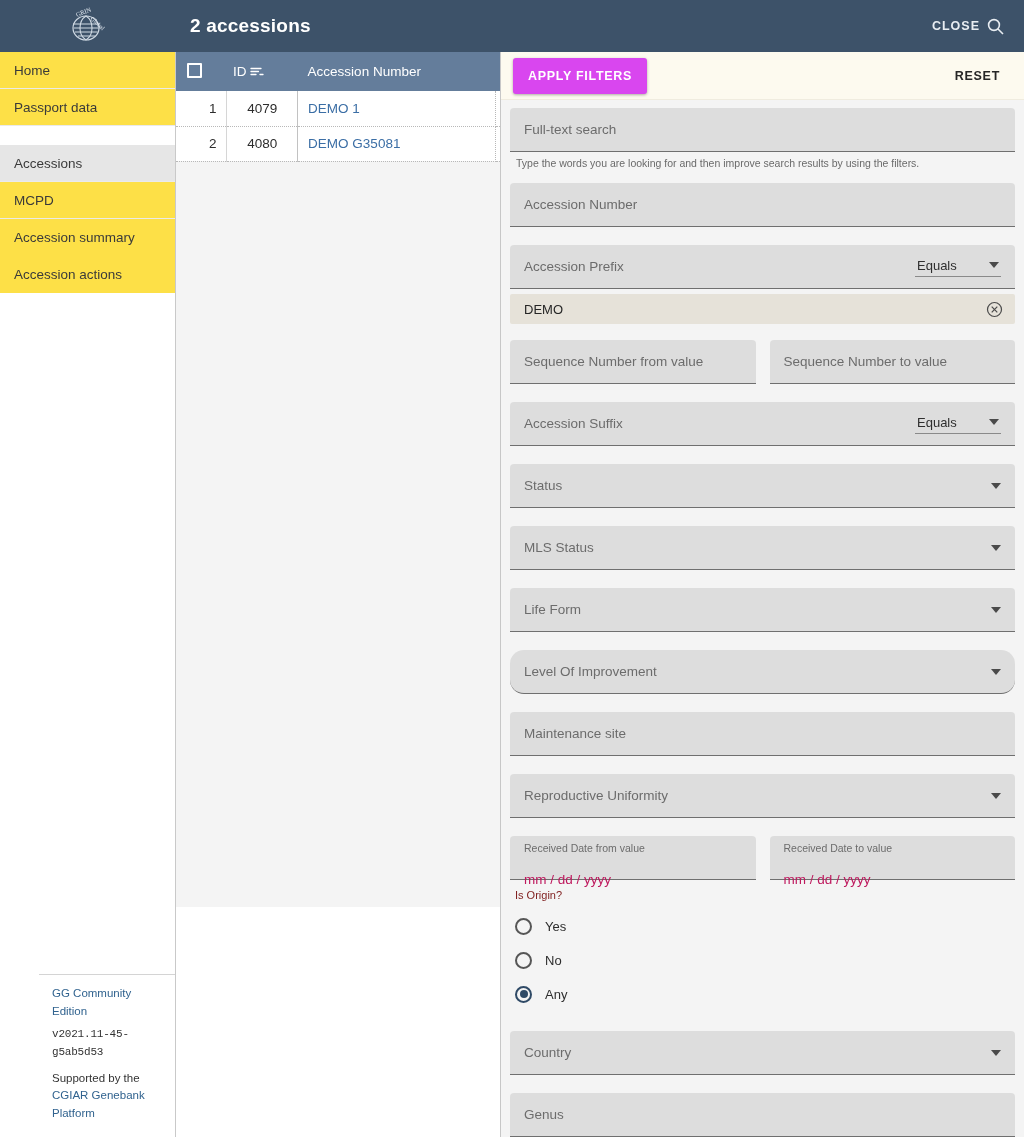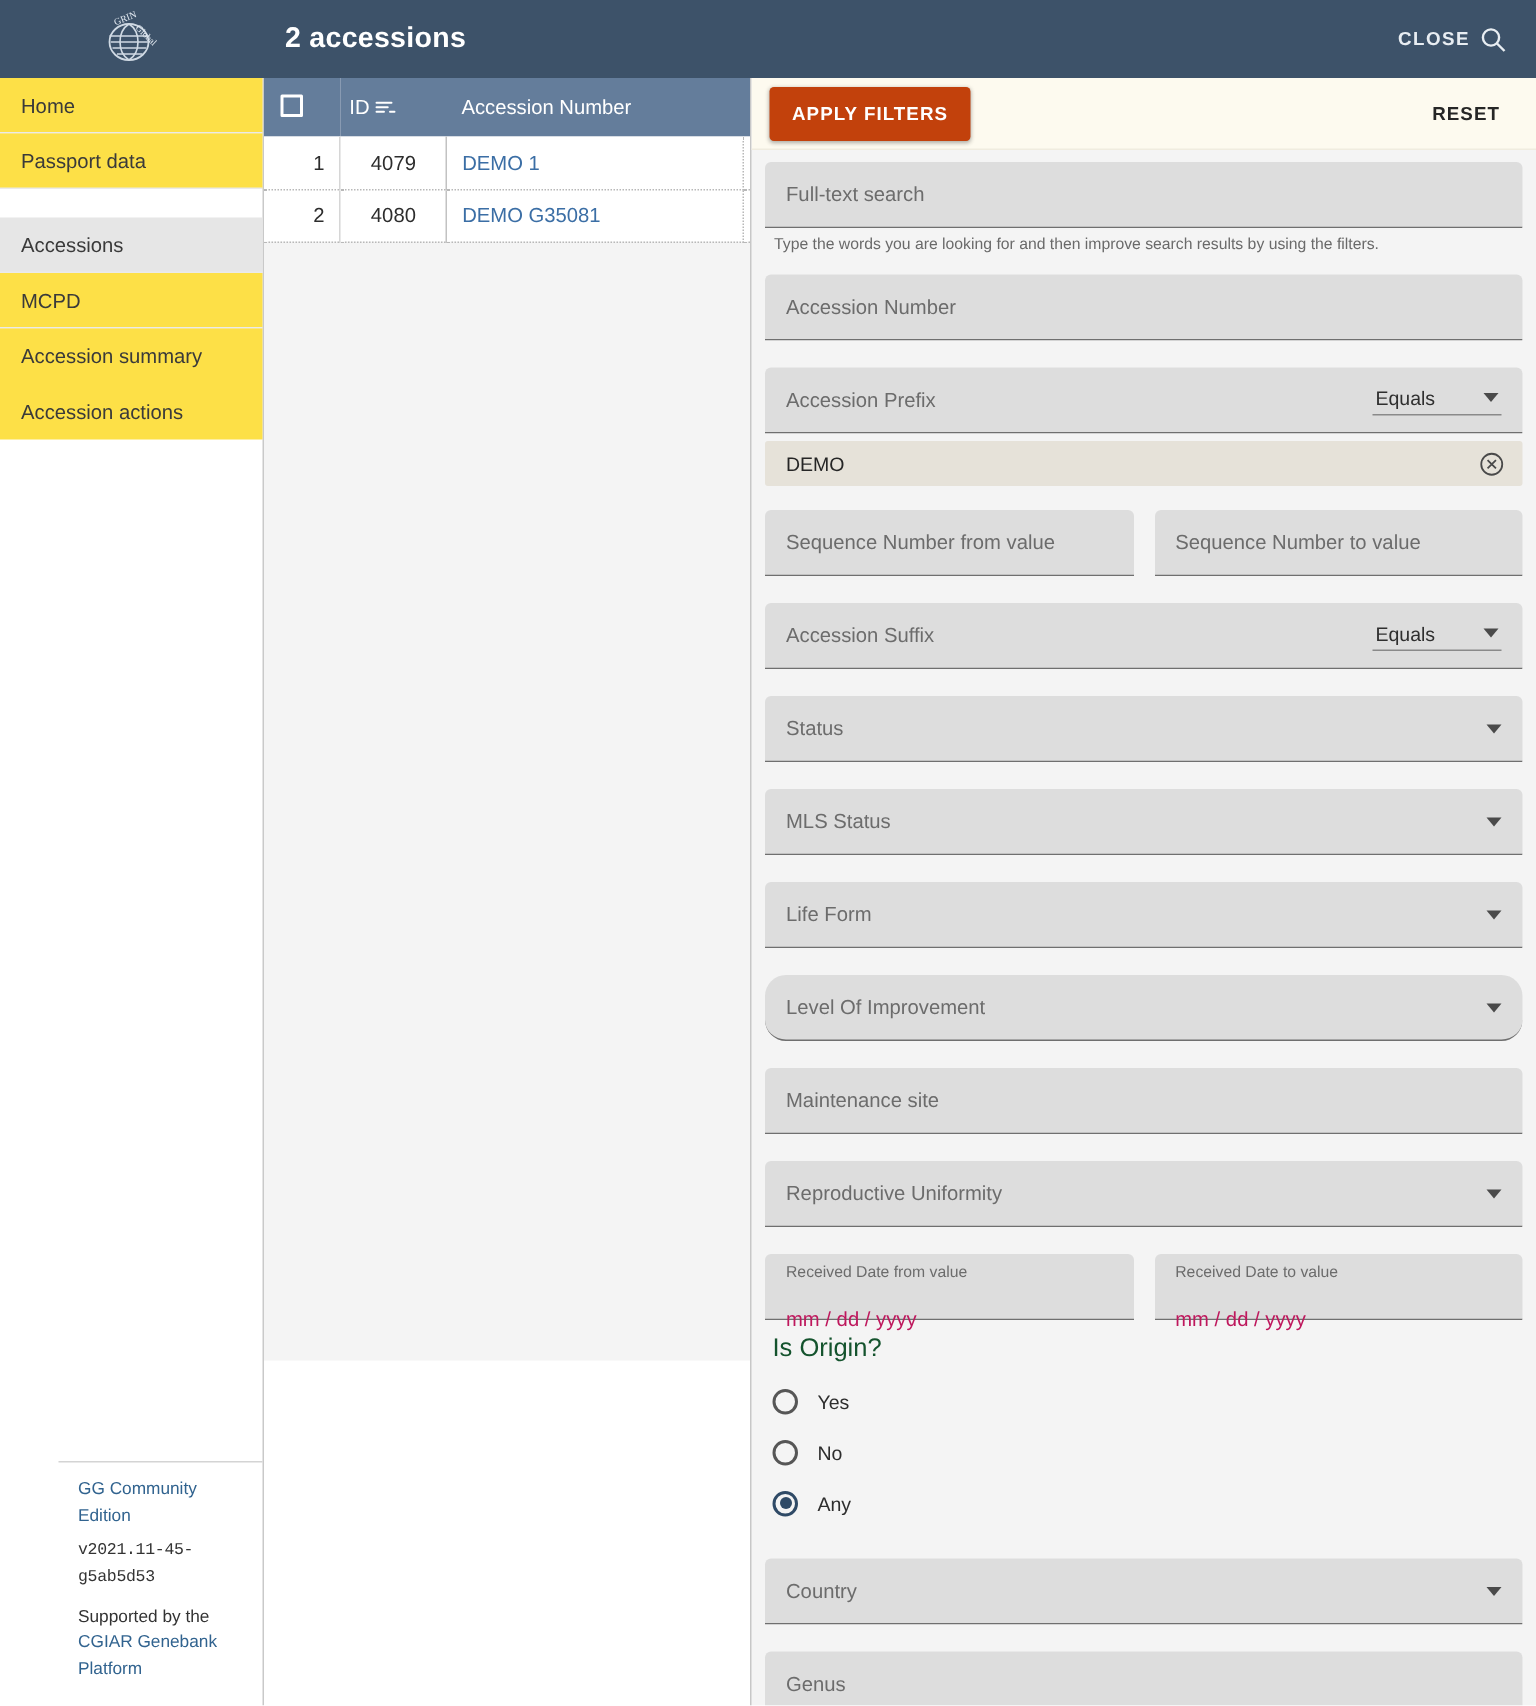--- a/index.html
+++ b/index.html
@@ -113,21 +113,21 @@
     border-left: 1px solid #c7c7c7;
     overflow: hidden;
   }
   .panel-actions {
     height: 48px; background: #fdfaef;
     display: flex; align-items: center; justify-content: space-between;
     padding: 0 22px 0 12px;
     border-bottom: 1px solid #f0ecdf;
   }
   .apply-btn {
-    background: #c2410c; color: #ffffff;
+    background: #d946ef; color: #ffffff;
     font-size: 12.5px; font-weight: bold; letter-spacing: .7px;
     border: none; border-radius: 3px;
     padding: 11px 15px; cursor: pointer;
     box-shadow: 0 1px 3px rgba(0,0,0,.32);
   }
   .reset-btn {
     background: transparent; border: none;
     color: #262626; font-size: 12.5px; font-weight: bold;
     letter-spacing: .7px; cursor: pointer; padding: 6px 2px;
   }
@@ -179,21 +179,21 @@
 
   .datefield {
     position: relative; background: #dddddd;
     border-bottom: 1px solid #6f6f6f; border-radius: 4px 4px 0 0;
     height: 44px; padding: 6px 14px 0 14px; cursor: text;
   }
   .datefield .dlbl { font-size: 10.5px; color: #6c6c6c; display:block; }
   .datefield .dval { font-size: 13.5px; color: #be185d; display:block; margin-top: 18px; }
 
   .radio-group { margin: 9px 0 0 5px; }
-  .radio-title { font-size: 17px; color: #14532d; margin-bottom: 8px; }
+  .radio-title { font-size: 11px; color: #7f1d1d; margin-bottom: 8px; }
   .radio-row {
     display: flex; align-items: center; gap: 13px;
     height: 34px; cursor: pointer;
   }
   .radio-outer {
     width: 17px; height: 17px; border-radius: 50%;
     border: 2px solid #565656; flex: 0 0 auto;
     display: flex; align-items: center; justify-content: center;
     background: transparent;
   }

